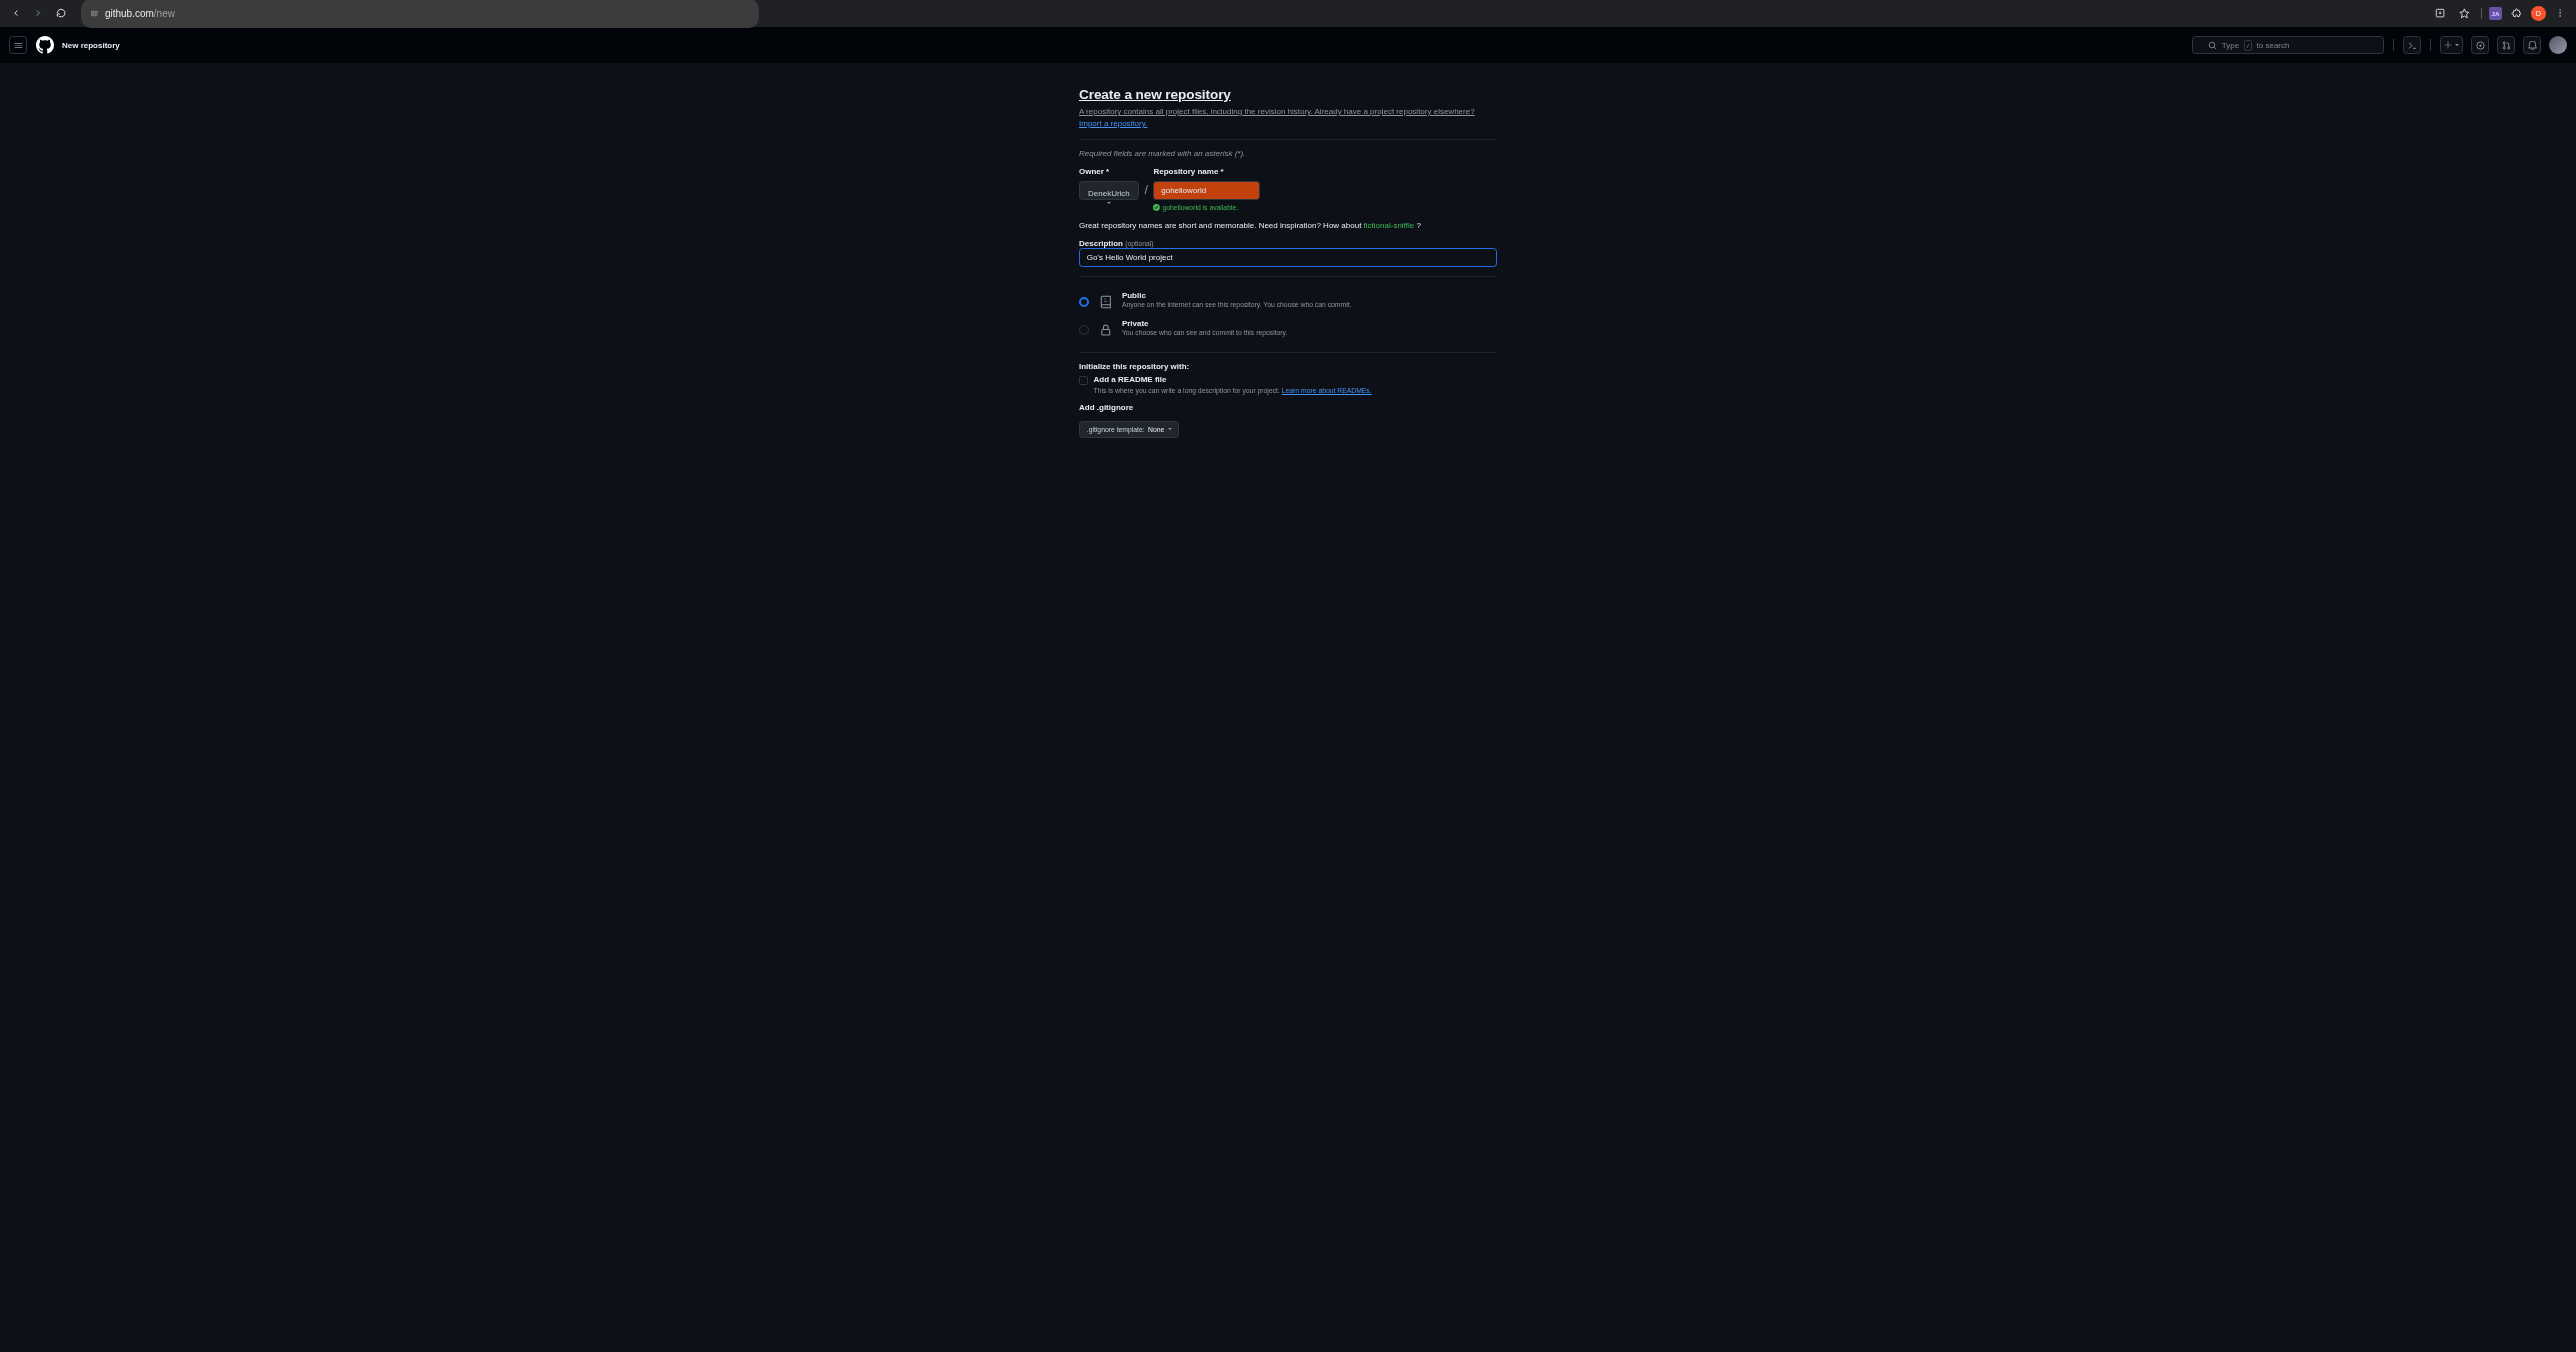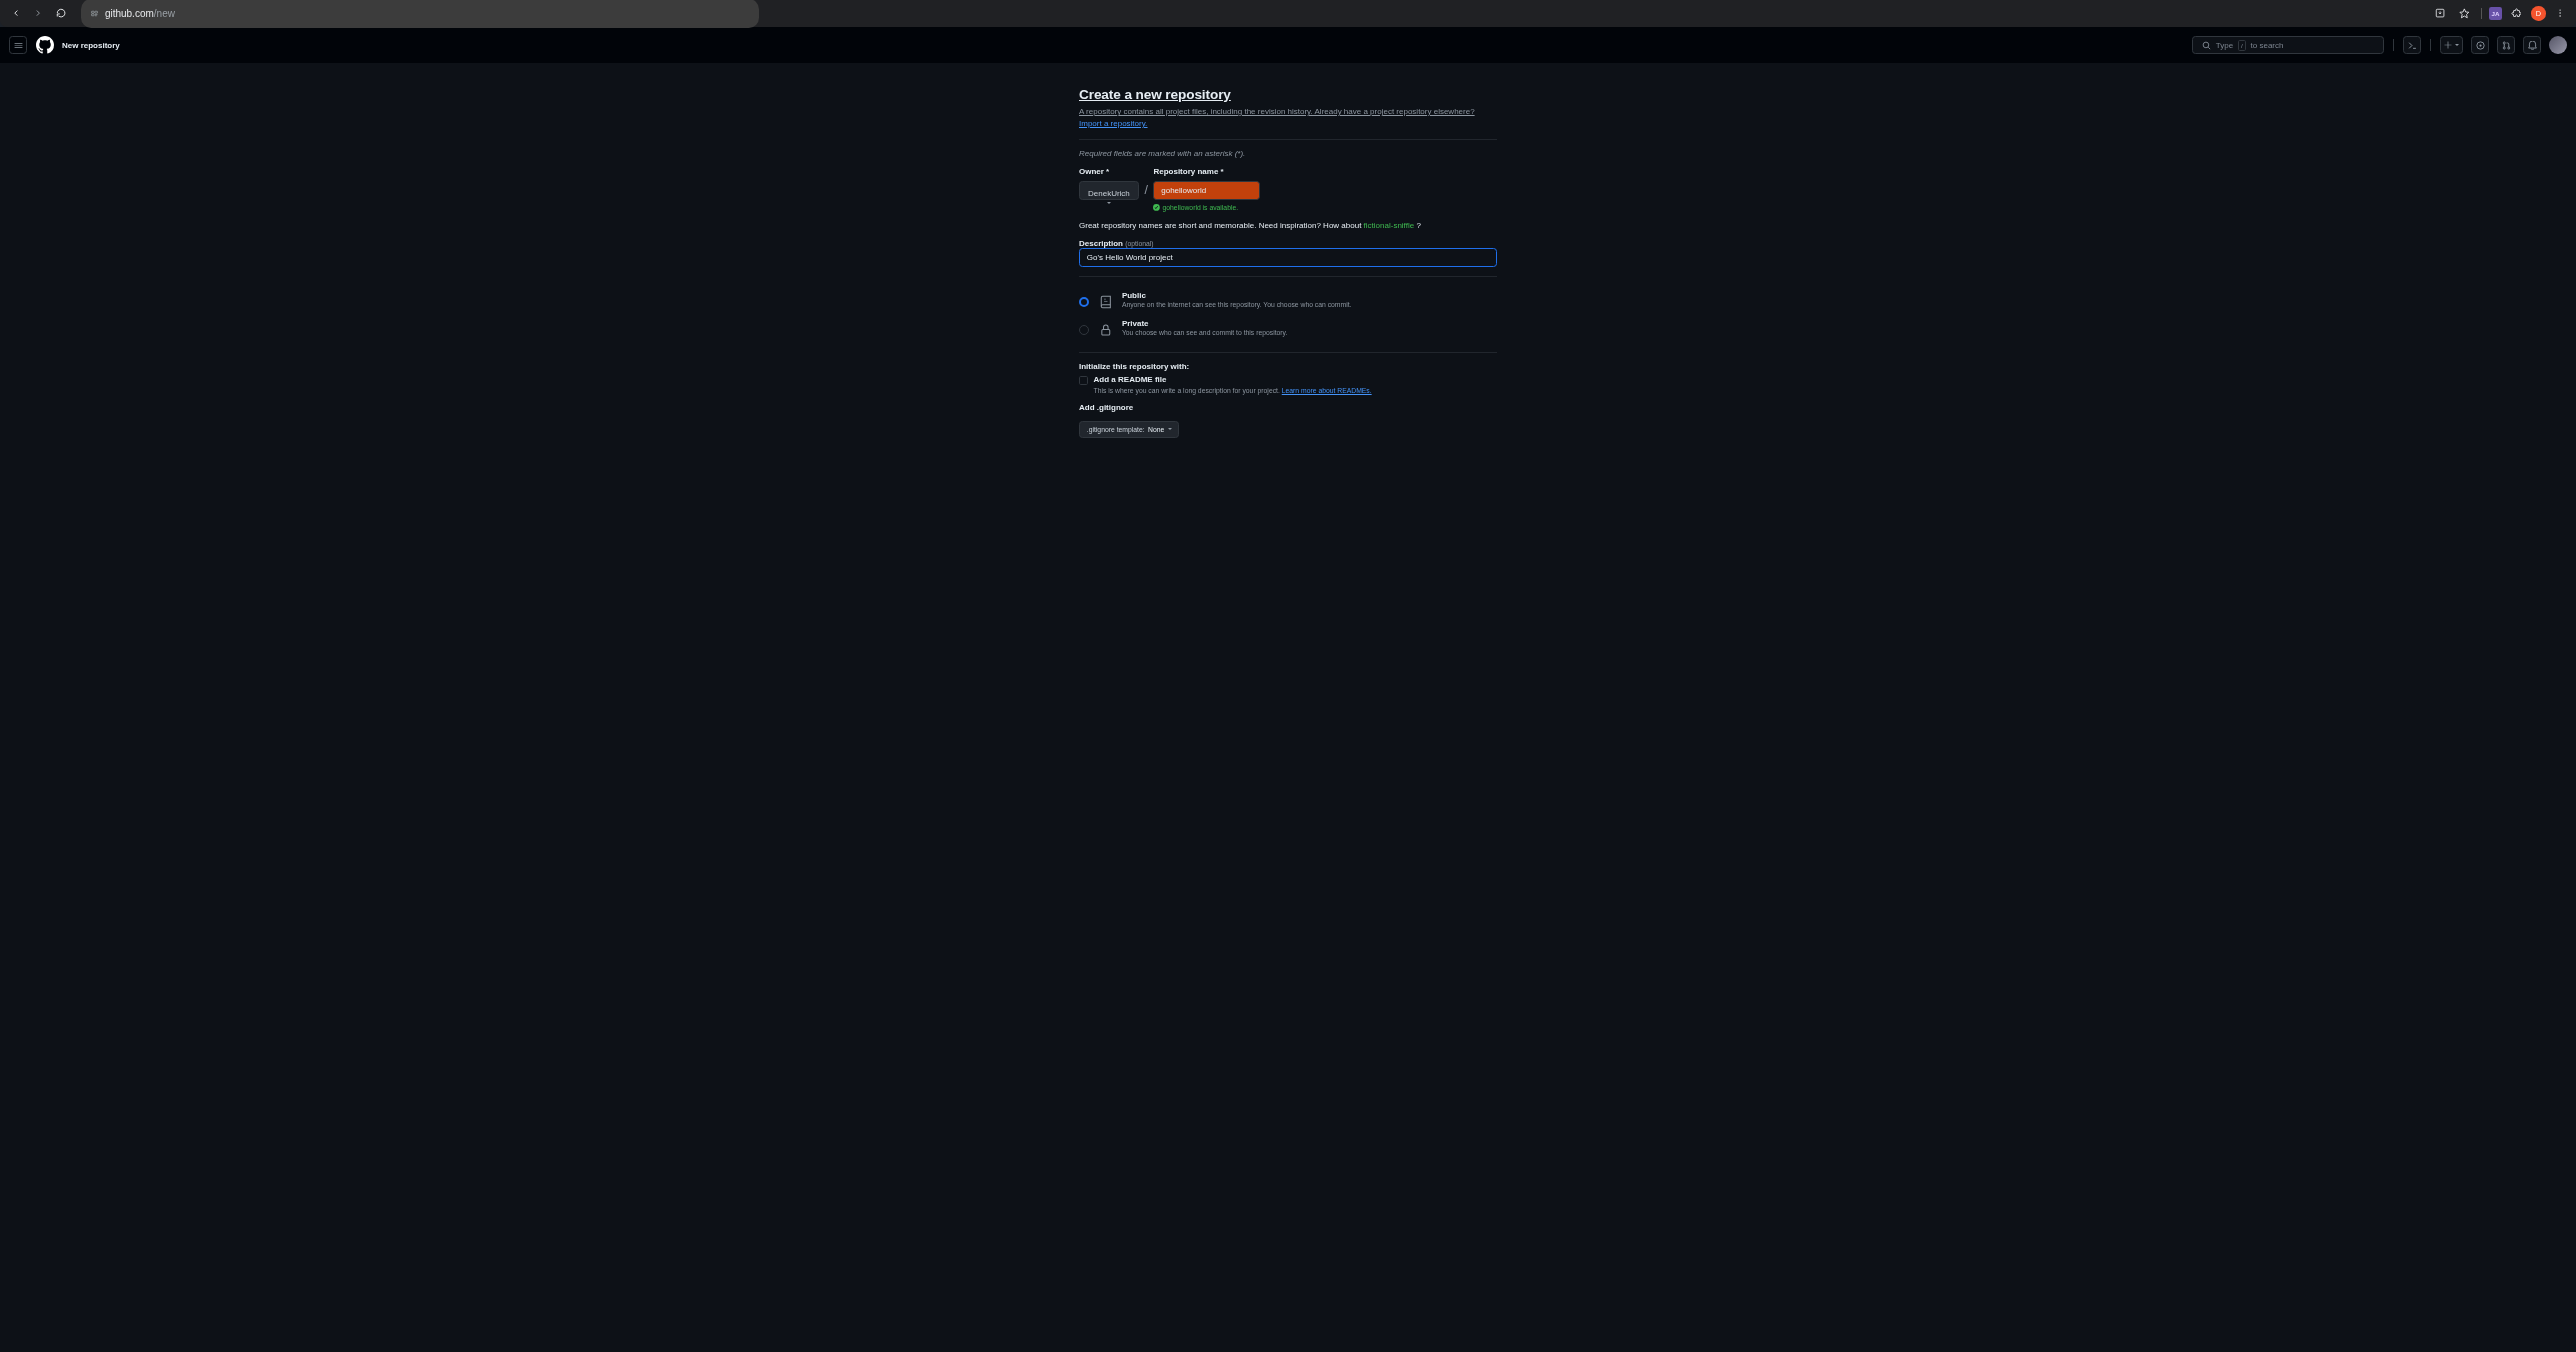--- a/index.html
+++ b/index.html
@@ -21,21 +21,21 @@
 .divider-v { width:0.6px; height:11.3px; background:#555; margin: 0 2.3px;}
 .avatar-d { width: 14.7px; height: 14.7px; border-radius: 50%; background: #f5542e; color: #fff; display: flex; align-items: center; justify-content: center; font-size: 7.3px; font-weight: 500; }
 
 
 .app { background: #0d1117; height: calc(100% - 27px); overflow-y: auto; }
 .gh-header { height: 37px; display: flex; align-items: center; padding: 0 9px; gap: 8px; border-bottom: 0.6px solid #0d1117; background: #010409; }
 .hamburger-btn { width: 18px; height: 18px; border: 0.6px solid #30363d; border-radius: 3.4px; display:flex; align-items:center; justify-content:center; color:#8d96a0; }
 .gh-logo { width: 19px; height: 19px; display:flex; align-items:center; justify-content:center; color:#fff;}
 .context-title { color: #e6edf3; font-weight: 600; font-size: 8px; }
 .gh-spacer { flex:1; }
-.search-box { display:flex; align-items:center; width: 192px; height: 18px; border: 0.6px solid #30363d; border-radius: 3.4px; padding: 0 9px; gap: 4.5px; color: #7d8590; font-size: 8px; background: #0d1117; }
+.search-box { display:flex; align-items:center; width: 192px; height: 18px; border: 0.6px solid #30363d; border-radius: 3.4px; padding: 0 15px; gap: 4.5px; color: #7d8590; font-size: 8px; background: #0d1117; }
 .search-box .kbd { border: 0.6px solid #30363d; border-radius: 1.7px; padding: 0 2.3px; font-size: 6.2px; color: #7d8590; line-height: 9px;}
 .hdr-icon-btn { height: 18px; min-width: 18px; border: 0.6px solid #30363d; border-radius: 3.4px; display:flex; align-items:center; justify-content:center; color:#8d96a0; padding: 0 3.4px; gap:2.3px; background:#0d1117;}
 .hdr-sep { width:0.6px; height: 12.4px; background: #30363d; margin: 0 1.1px; }
 .gh-avatar { width: 18px; height: 18px; border-radius:50%; background: linear-gradient(135deg,#556,#99a); }
 
 
 .main { max-width: 418px; margin: 0 auto; padding: 22.6px 0 22.6px 0; }
 h1.page-heading { font-size: 13.6px; font-weight: 600; margin-bottom: 4.5px; letter-spacing: -0.1px; text-decoration: underline; }
 .sub { color: #8d96a0; font-size: 8px; line-height: 1.5; margin-bottom: 4.5px; text-decoration: underline; }
 .link { color: #4493f8; text-decoration: underline; }

